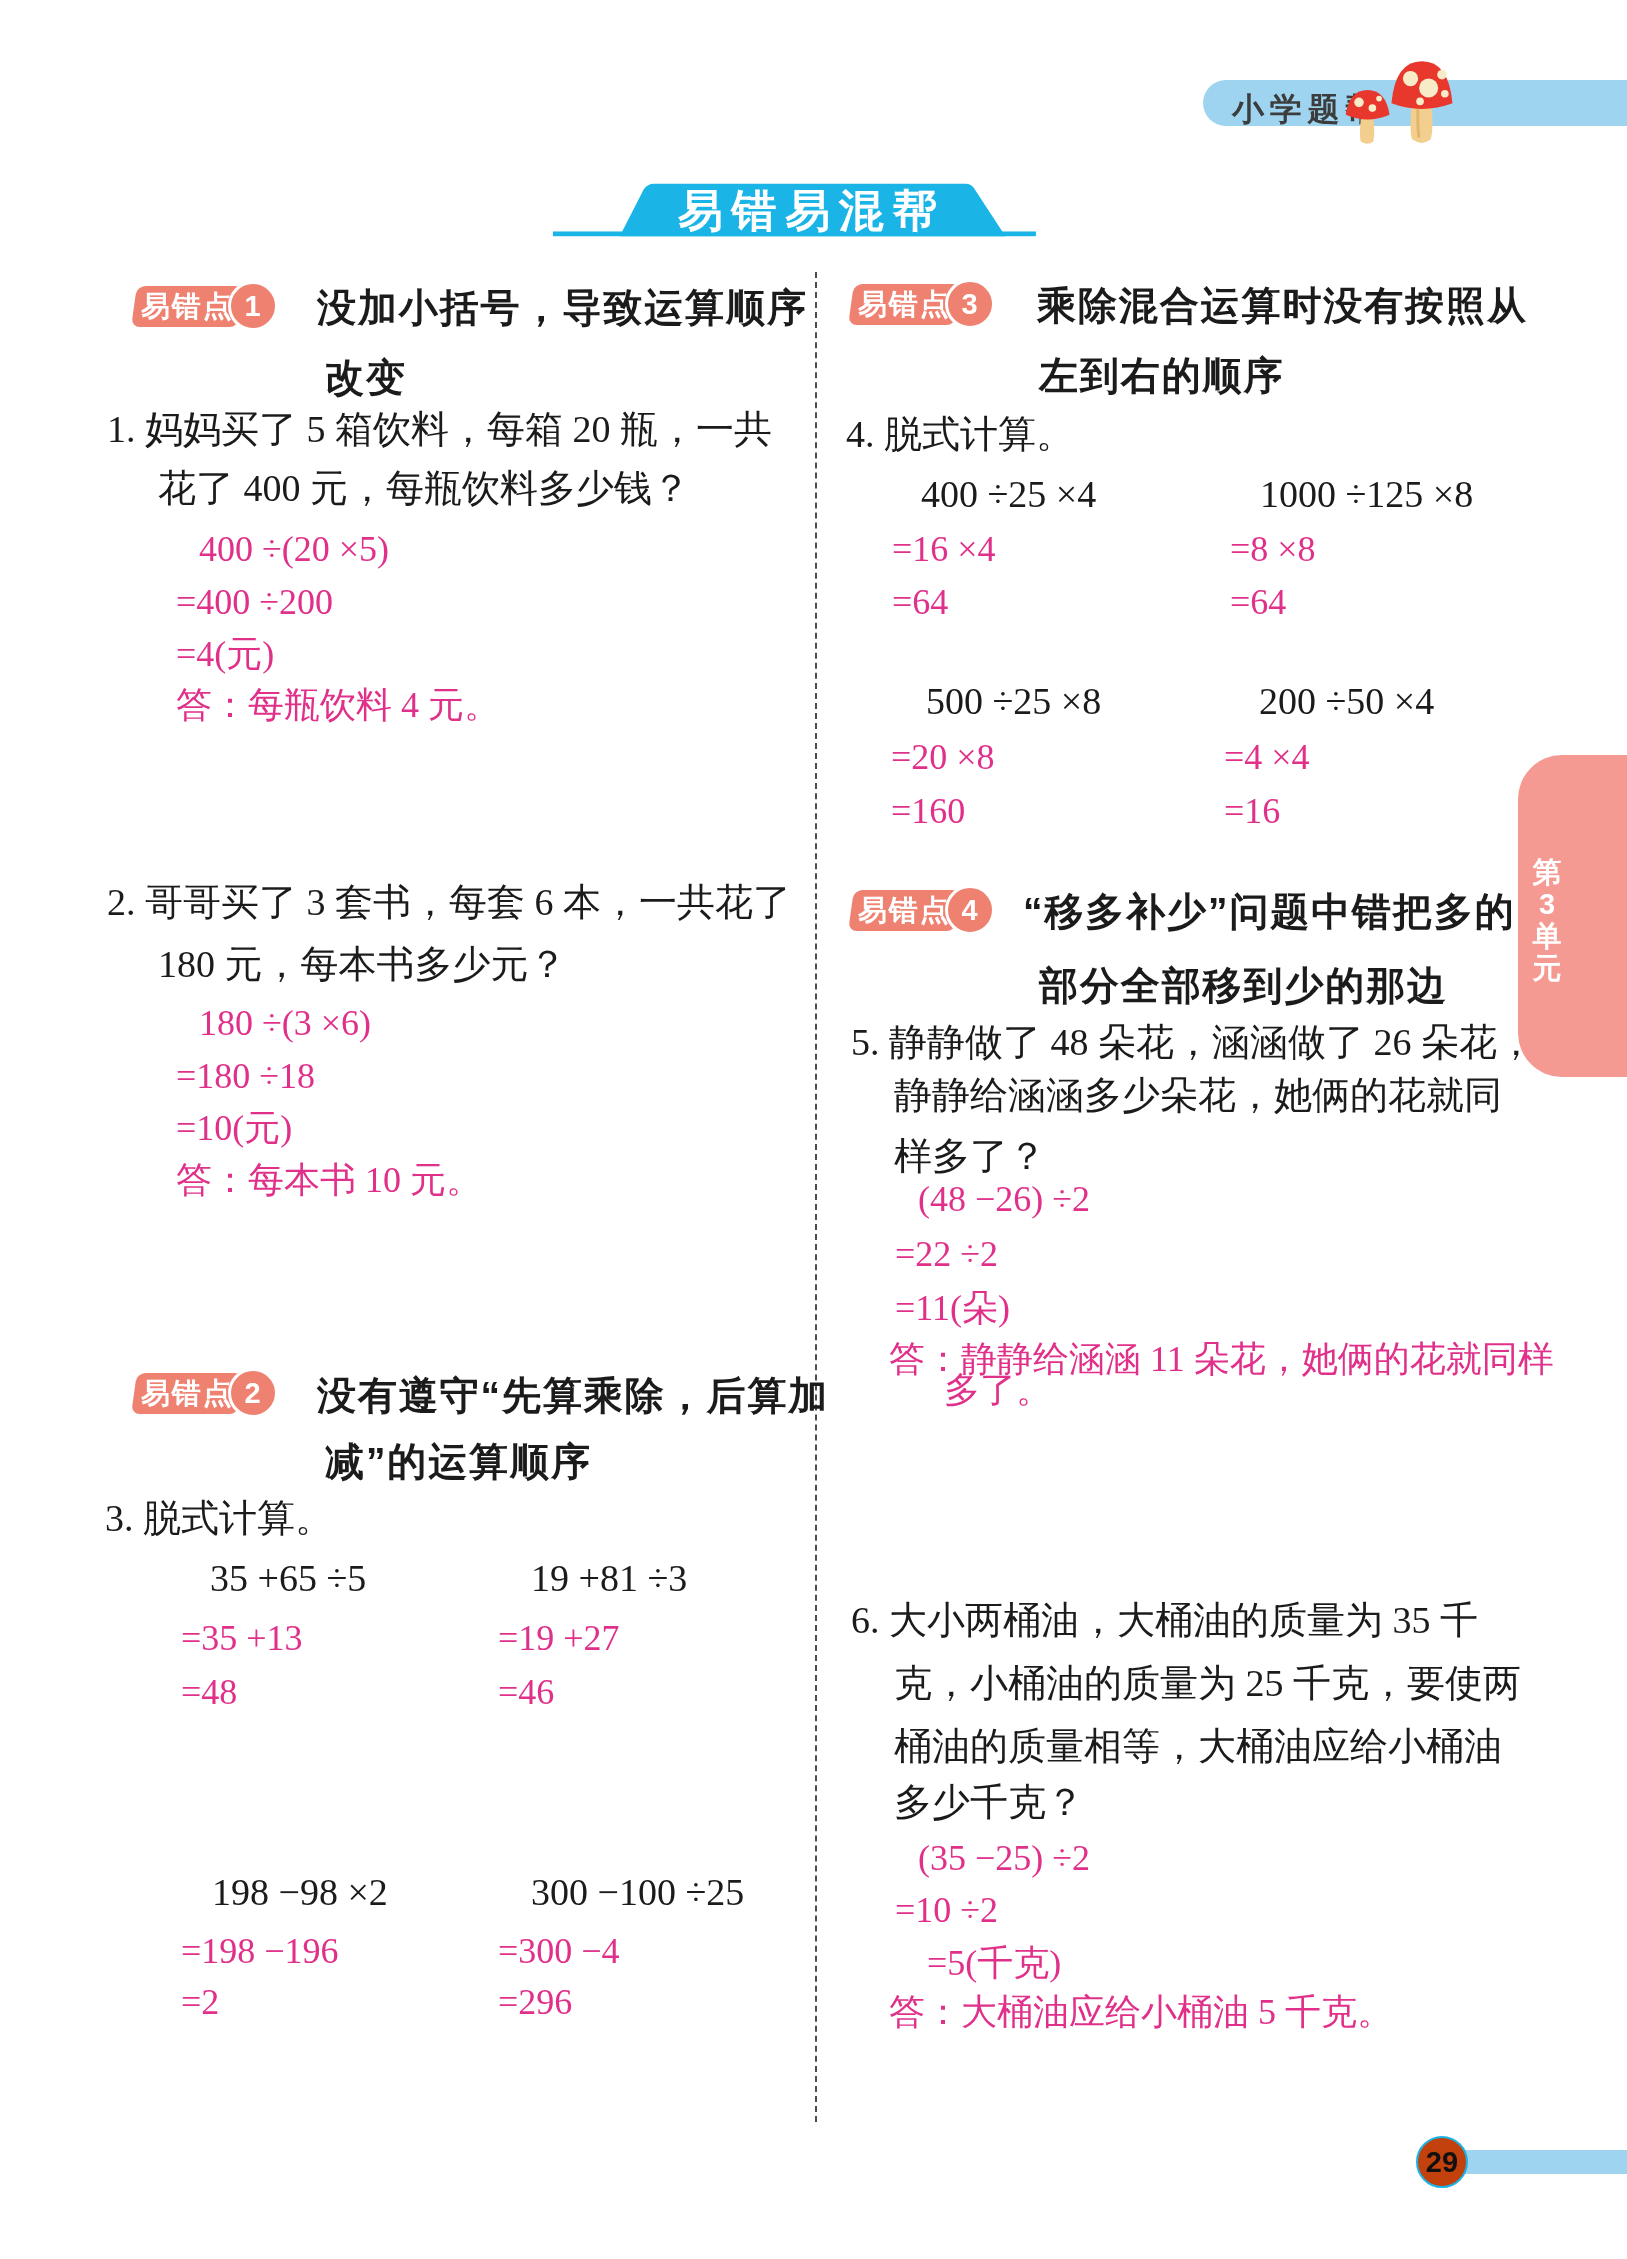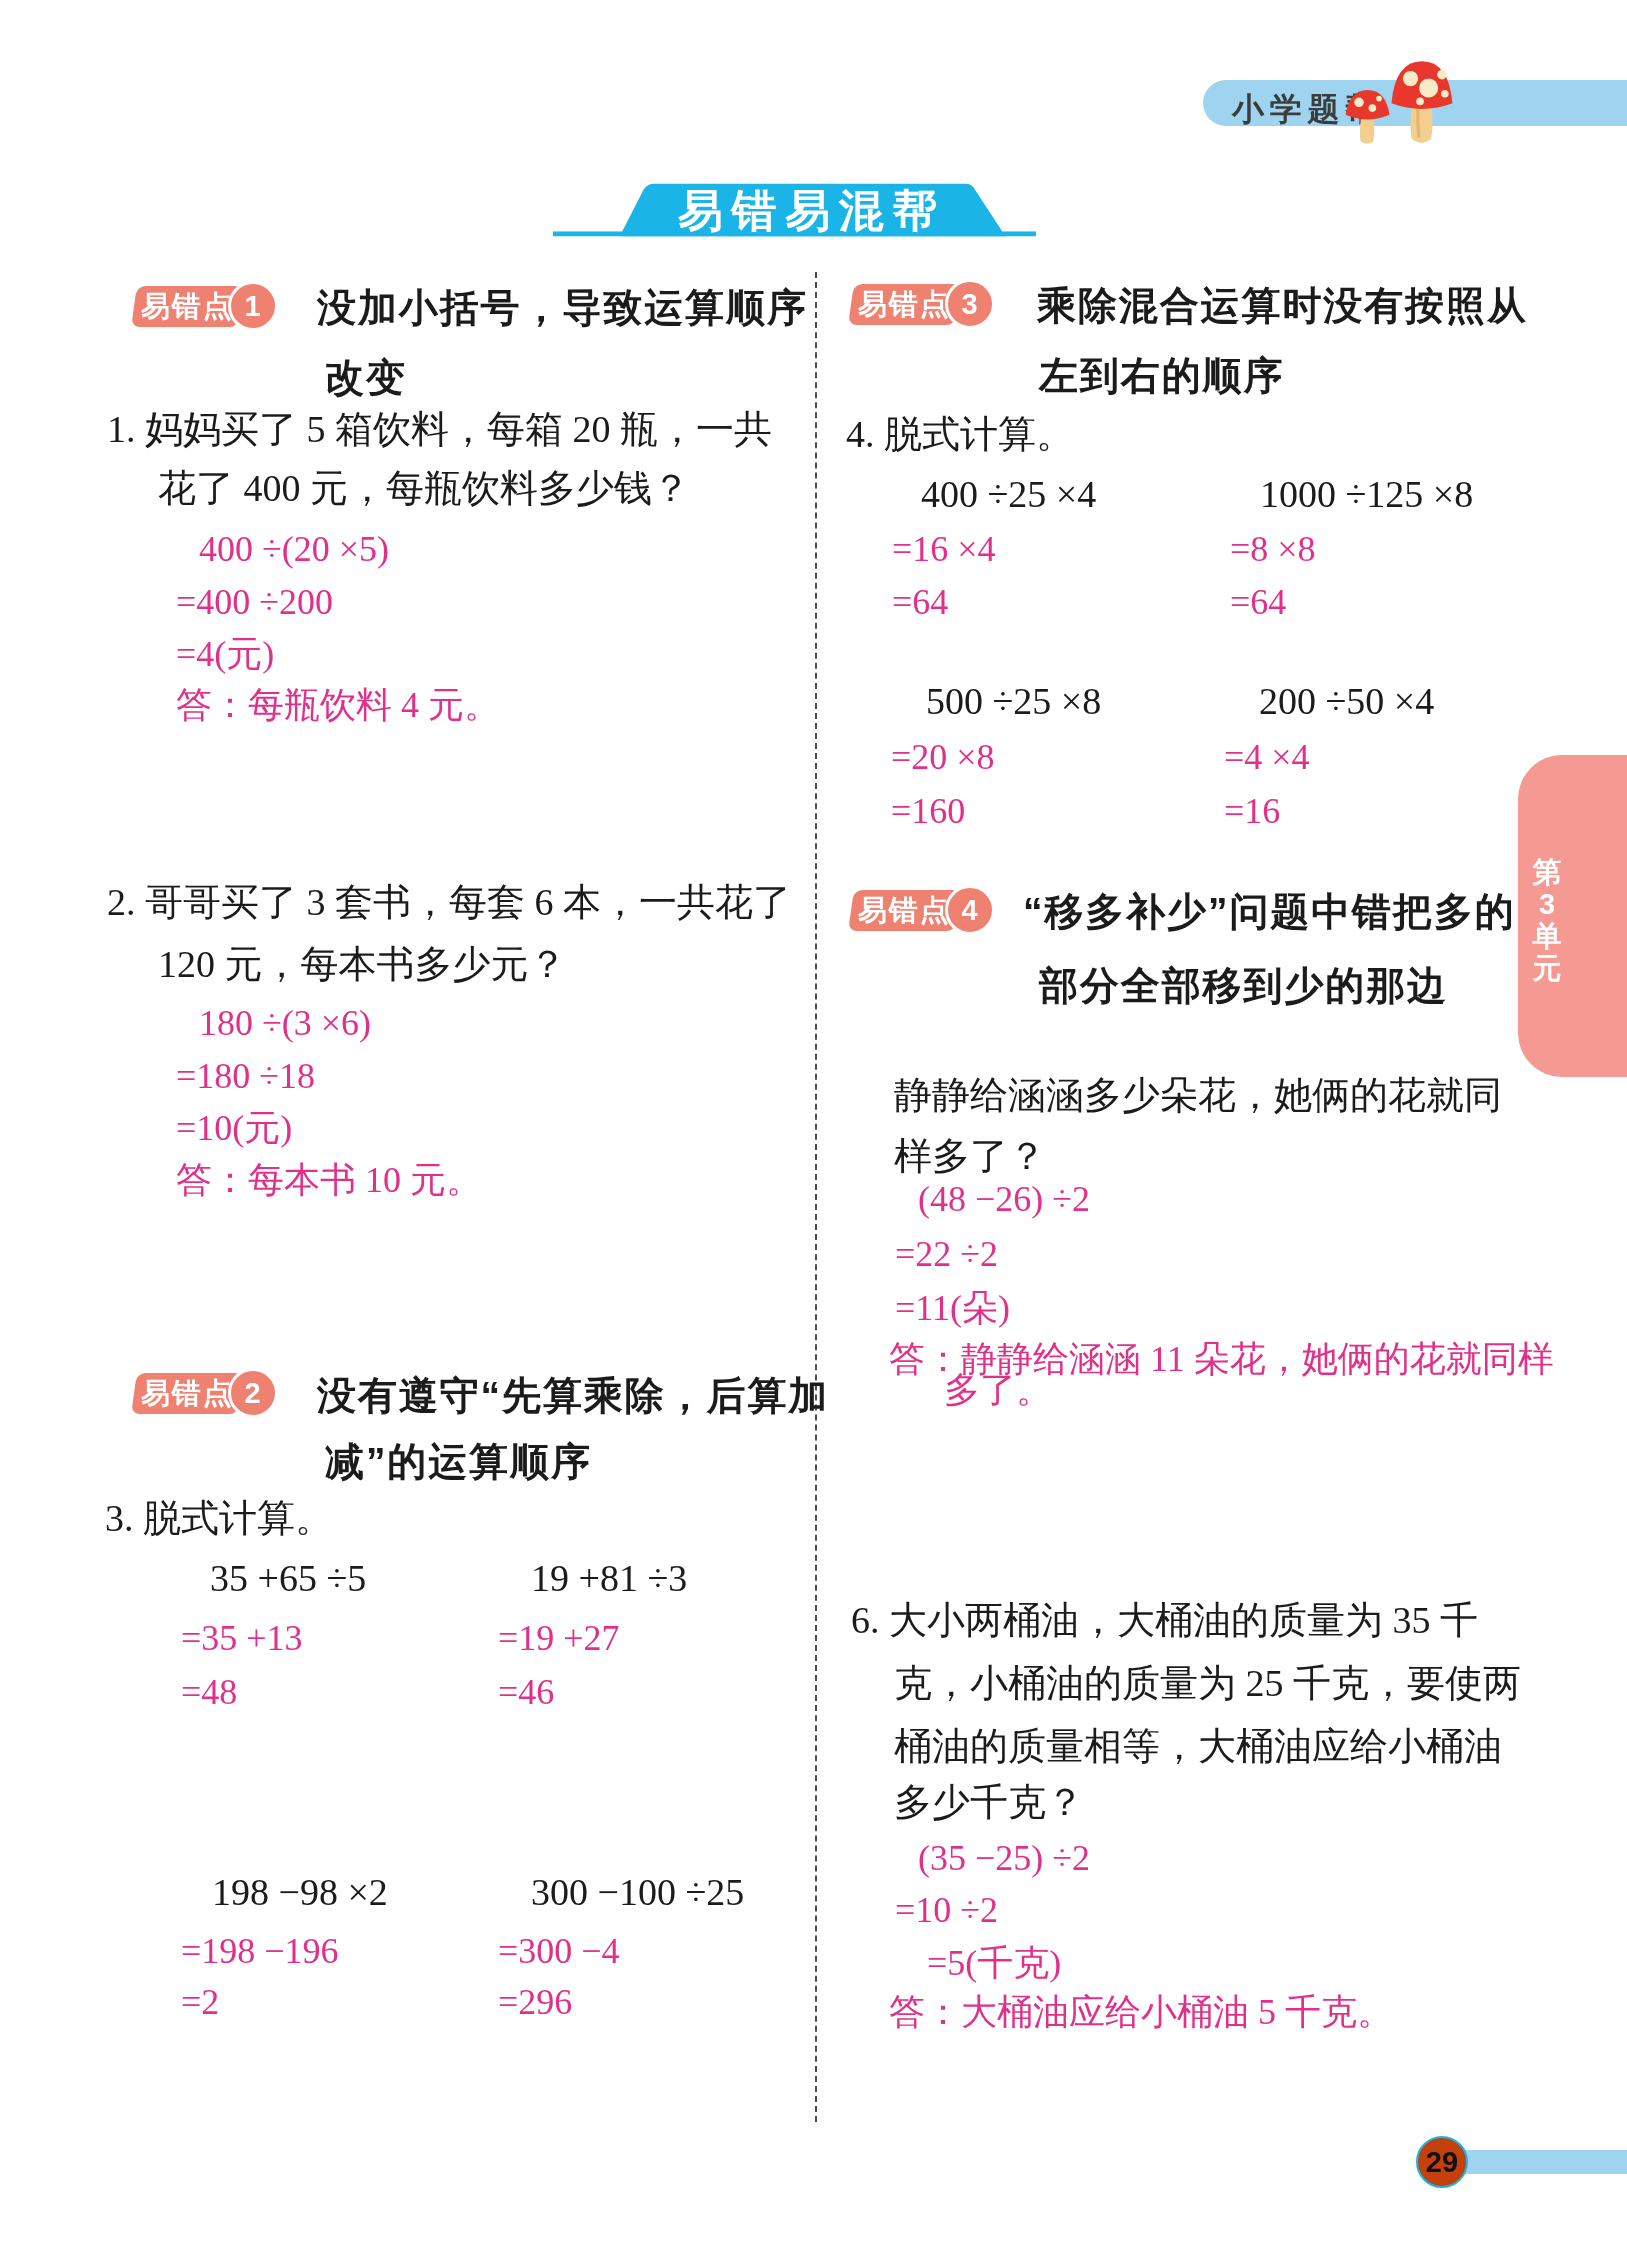--- a/index.html
+++ b/index.html
@@ -144,21 +144,21 @@
   <div class="ln hd" style="left:325px;top:356px;">改变</div>
 
   <div class="ln" style="left:107px;top:408px;">1. 妈妈买了 5 箱饮料，每箱 20 瓶，一共</div>
   <div class="ln" style="left:158px;top:467px;">花了 400 元，每瓶饮料多少钱？</div>
   <div class="ln work" style="left:199px;top:529px;">400 ÷(20 ×5)</div>
   <div class="ln work" style="left:176px;top:582px;">=400 ÷200</div>
   <div class="ln work" style="left:176px;top:634px;">=4(元)</div>
   <div class="ln work" style="left:176px;top:685px;">答：每瓶饮料 4 元。</div>
 
   <div class="ln" style="left:107px;top:881px;">2. 哥哥买了 3 套书，每套 6 本，一共花了</div>
-  <div class="ln" style="left:158px;top:943px;">120 元，每本书多少元？</div>
+  <div class="ln" style="left:158px;top:943px;">180 元，每本书多少元？</div>
   <div class="ln work" style="left:199px;top:1003px;">180 ÷(3 ×6)</div>
   <div class="ln work" style="left:176px;top:1056px;">=180 ÷18</div>
   <div class="ln work" style="left:176px;top:1108px;">=10(元)</div>
   <div class="ln work" style="left:176px;top:1160px;">答：每本书 10 元。</div>
 
   <div class="badge" style="left:134px;top:1368px;">
     <div class="badge-box">
         <span>易错点</span>
       </div>
     <div class="badge-circle">2</div>
@@ -205,20 +205,21 @@
 
   <div class="badge" style="left:851px;top:885px;">
     <div class="badge-box">
         <span>易错点</span>
       </div>
     <div class="badge-circle">4</div>
   </div>
   <div class="ln hd" style="left:1023px;top:890px;">“移多补少”问题中错把多的</div>
   <div class="ln hd" style="left:1039px;top:964px;">部分全部移到少的那边</div>
 
+  <div class="ln" style="left:851px;top:1021px;">5. 静静做了 48 朵花，涵涵做了 26 朵花，</div>
   <div class="ln" style="left:894px;top:1074px;">静静给涵涵多少朵花，她俩的花就同</div>
   <div class="ln" style="left:894px;top:1135px;">样多了？</div>
   <div class="ln work" style="left:918px;top:1179px;">(48 −26) ÷2</div>
   <div class="ln work" style="left:895px;top:1234px;">=22 ÷2</div>
   <div class="ln work" style="left:895px;top:1288px;">=11(朵)</div>
   <div class="ln work" style="left:889px;top:1339px;">答：静静给涵涵 11 朵花，她俩的花就同样</div>
   <div class="ln work" style="left:944px;top:1372px;font-family:Liberation Mono, monospace;">多了。</div>
 
   <div class="ln" style="left:851px;top:1599px;">6. 大小两桶油，大桶油的质量为 35 千</div>
   <div class="ln" style="left:894px;top:1662px;">克，小桶油的质量为 25 千克，要使两</div>

